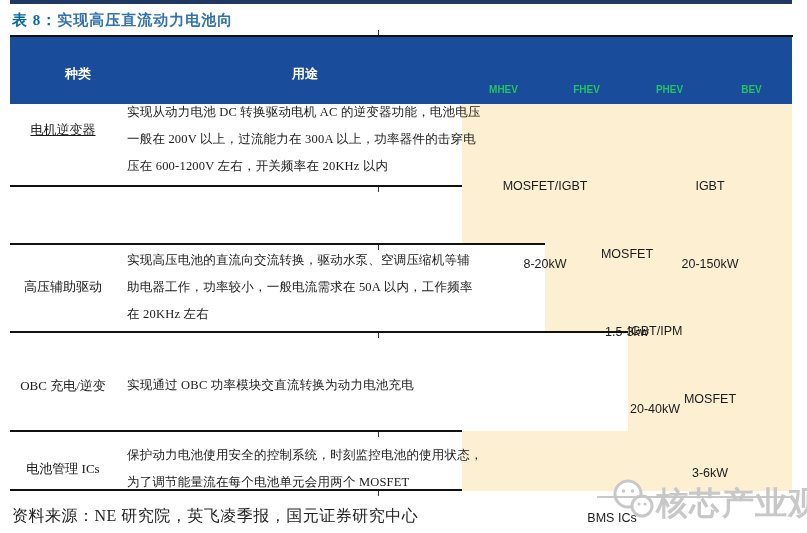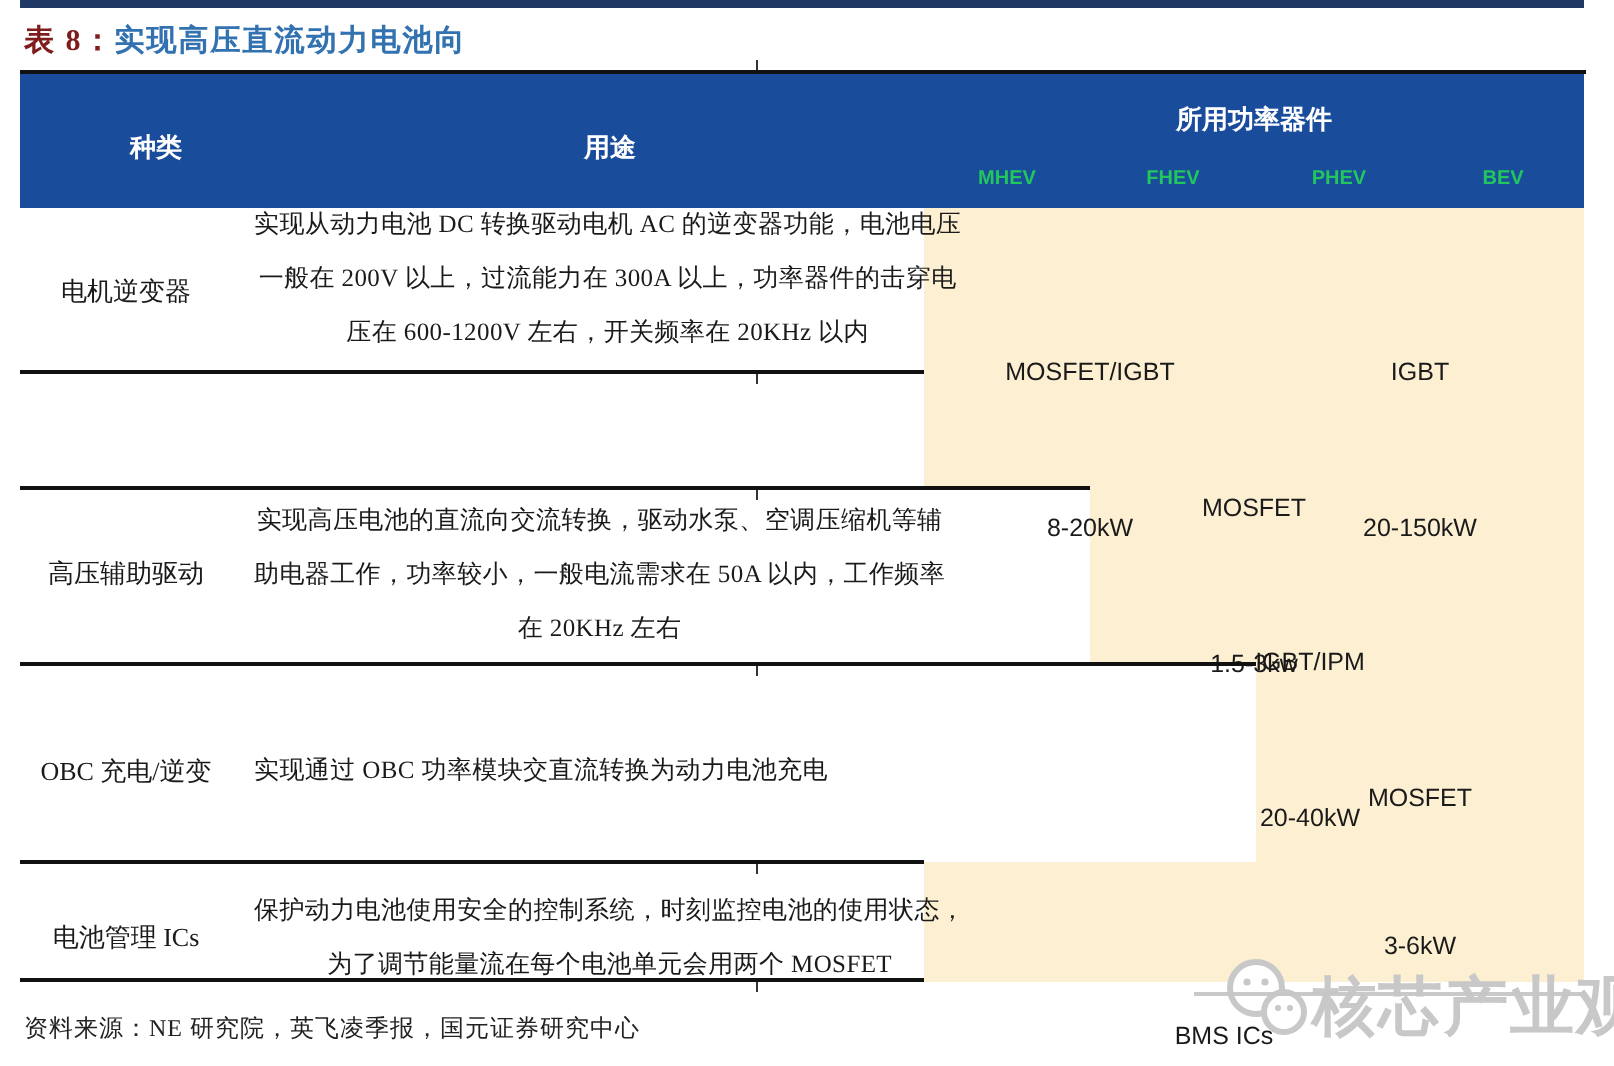--- a/index.html
+++ b/index.html
@@ -2,40 +2,40 @@
 <html><head>
 <meta charset="utf-8">
 <style>
   html,body{margin:0;padding:0;background:#fff;}
   .page{position:relative;width:807px;height:533px;background:#ffffff;overflow:hidden;
         font-family:"Liberation Serif",serif;color:#1a1a1a;}
   .abs{position:absolute;}
   
   .top-rule{left:10px;top:0;width:782px;height:4px;background:#1f3864;}
   .title{left:12px;top:11px;font-size:15px;font-weight:bold;letter-spacing:1px;white-space:nowrap;}
-  .title .prefix{color:#7f1d1d;}
+  .title .prefix{color:#0369a1;}
   .title .main{color:#3272b0;}
   .header-topline{left:10px;top:35px;width:783px;height:2px;background:#111;}
   
   .thead{left:10px;top:37px;width:782px;height:67px;background:#1a4c9c;}
   .hlabel{position:absolute;color:#fff;font-weight:bold;font-size:13px;text-align:center;white-space:nowrap;}
   .vehead{position:absolute;color:#22c55e;font-weight:bold;font-size:10px;text-align:center;
           font-family:"Liberation Sans",sans-serif;white-space:nowrap;}
   
   .cream{background:#fcefd2;}
   
   .rline{height:2px;background:#111;}
   .tick{width:1px;height:5px;background:#333;}
   
   .rowlabel{left:10px;width:106px;text-align:center;font-size:13px;white-space:nowrap;}
-  .desc{left:127px;font-size:12.5px;line-height:27px;white-space:pre;letter-spacing:0.2px;text-align:center;}
+  .desc{left:127px;font-size:12.5px;line-height:27px;white-space:pre;letter-spacing:0.2px;}
   .dev{font-family:"Liberation Sans",sans-serif;font-size:12.5px;line-height:26px;
        text-align:center;color:#1a1a1a;white-space:pre;}
   .dev4{line-height:24.5px;}
-  .footer{left:12px;top:506px;font-size:12px;color:#222;letter-spacing:0.5px;white-space:nowrap;}
+  .footer{left:12px;top:506px;font-size:16px;color:#222;letter-spacing:0.5px;white-space:nowrap;}
   
   .wm-line{left:597px;top:496px;width:196px;height:2px;background:rgba(198,198,198,0.95);z-index:6;}
   .wm-text{left:656px;top:482px;font-size:32px;font-weight:bold;color:#c8c8c8;
            letter-spacing:1px;z-index:5;white-space:nowrap;}
   .wm-logo{left:605px;top:477px;z-index:5;}
 </style>
 </head>
 <body>
 
 <div class="page">
@@ -46,33 +46,32 @@
     <span class="prefix">表 8：</span><span class="main">实现高压直流动力电池向</span>
   </div>
 
   <div class="abs header-topline"></div>
   <div class="abs tick" style="left:378px;top:30px;"></div>
 
   <div class="abs thead">
     <div class="hlabel" style="left:5px;top:66px;width:106px;position:fixed;"></div>
     <div class="hlabel" style="left:20px;top:28px;width:96px;">种类</div>
     <div class="hlabel" style="left:235px;top:28px;width:120px;">用途</div>
-    <div class="hlabel" style="left:452px;top:14px;width:330px;">所用功率器件</div>
     <div class="vehead" style="left:452px;top:47px;width:83px;">MHEV</div>
     <div class="vehead" style="left:535px;top:47px;width:83px;">FHEV</div>
     <div class="vehead" style="left:618px;top:47px;width:83px;">PHEV</div>
     <div class="vehead" style="left:701px;top:47px;width:81px;">BEV</div>
   </div>
 
   <div class="abs cream" style="left:462px;top:104px;width:330px;height:140px;"></div>
   <div class="abs cream" style="left:545px;top:244px;width:247px;height:88px;"></div>
   <div class="abs cream" style="left:628px;top:332px;width:164px;height:99px;"></div>
   <div class="abs cream" style="left:462px;top:431px;width:330px;height:60px;"></div>
 
-  <div class="abs rowlabel" style="top:137px;">电机逆变器</div>
+  <div class="abs rowlabel" style="top:121px;text-decoration:underline;">电机逆变器</div>
   <div class="abs desc" style="top:99px;">实现从动力电池 DC 转换驱动电机 AC 的逆变器功能，电池电压
 一般在 200V 以上，过流能力在 300A 以上，功率器件的击穿电
 压在 600-1200V 左右，开关频率在 20KHz 以内</div>
   <div class="abs dev" style="left:462px;top:121px;width:166px;">
     <div>MOSFET/IGBT</div>
     <div>8-20kW</div>
   </div>
   <div class="abs dev" style="left:628px;top:121px;width:164px;">
     <div>IGBT</div>
     <div>20-150kW</div>

